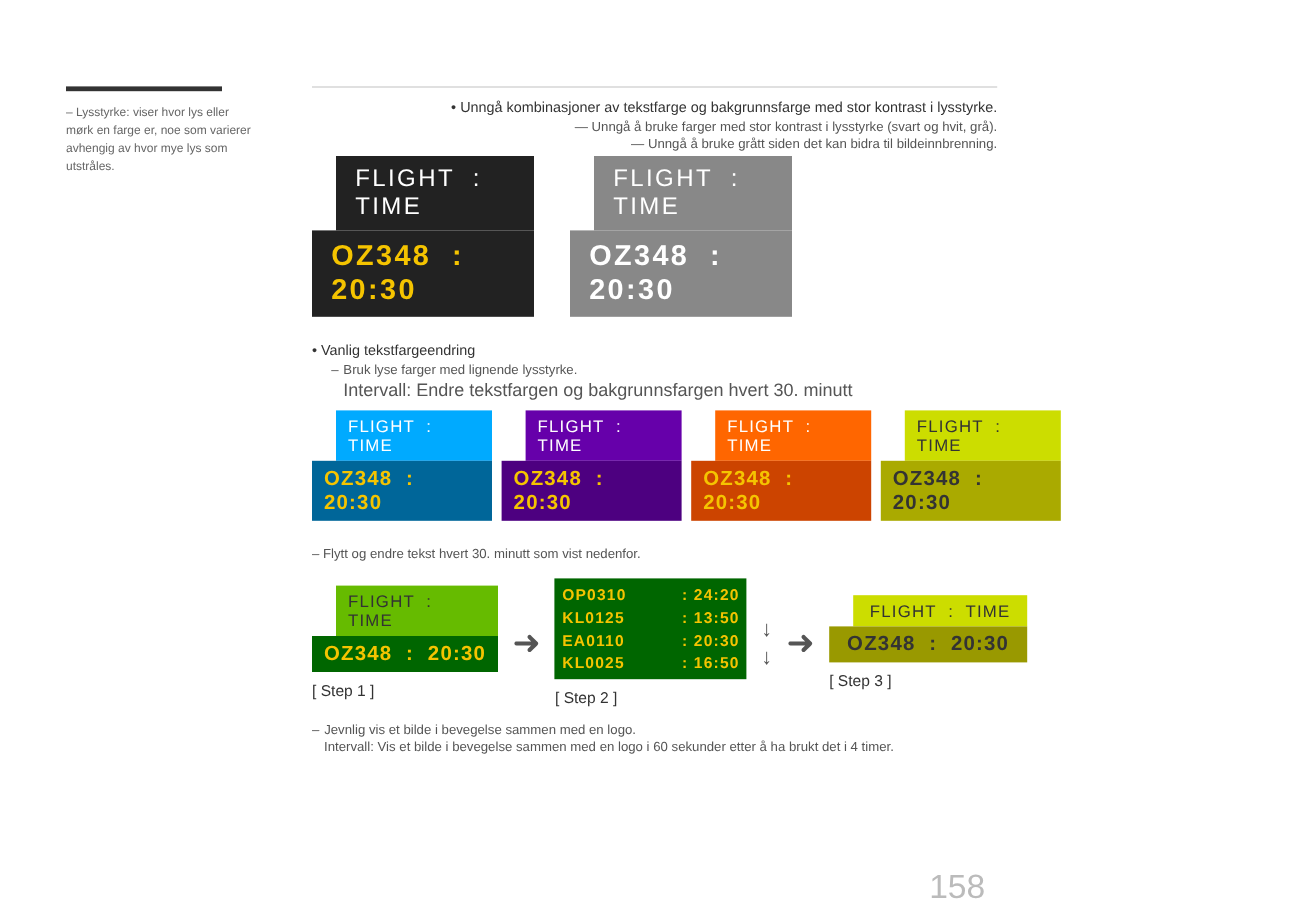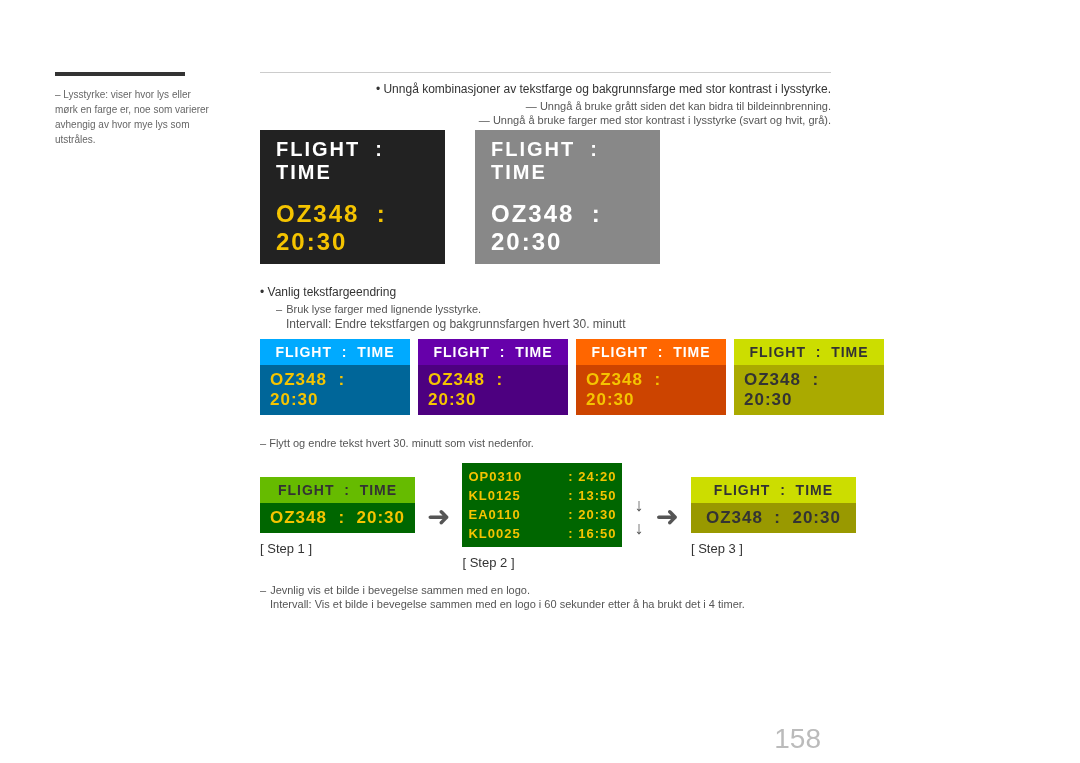--- a/index.html
+++ b/index.html
@@ -91,23 +91,24 @@
       flex-direction: column;
       min-width: 150px;
       border: none;
     }
 
     .flight-panel .top-row {
       display: flex;
       align-items: center;
       justify-content: center;
       padding: 5px 12px;
-      font-weight: bold;
+      font-weight: normal;
       font-size: 18px;
       letter-spacing: 2px;
+      margin-left: 20px;
     }
 
     .flight-panel .bottom-row {
       display: flex;
       align-items: center;
       justify-content: center;
       padding: 5px 12px;
       font-weight: bold;
       font-size: 22px;
       letter-spacing: 2px;
@@ -279,22 +280,22 @@
   <div class="top-line"></div>
 
   <div class="left-bar"></div>
 
   <div class="sidebar-text">– Lysstyrke: viser hvor lys eller mørk en farge er, noe som varierer avhengig av hvor mye lys som utstråles.</div>
 
   <div class="main-content">
 
     <div class="bullet-section">
       <div class="bullet-main">Unngå kombinasjoner av tekstfarge og bakgrunnsfarge med stor kontrast i lysstyrke.</div>
+      <div class="dash-item">Unngå å bruke farger med stor kontrast i lysstyrke (svart og hvit, grå).</div>
       <div class="dash-item">Unngå å bruke grått siden det kan bidra til bildeinnbrenning.</div>
-      <div class="dash-item">Unngå å bruke farger med stor kontrast i lysstyrke (svart og hvit, grå).</div>
     </div>
 
     <div class="large-panels-row">
 
       <div class="flight-panel large-flight-panel panel-dark">
         <div class="top-row">FLIGHT &nbsp;:&nbsp; TIME</div>
         <div class="bottom-row">OZ348 &nbsp;:&nbsp; 20:30</div>
       </div>
 
       <div class="flight-panel large-flight-panel panel-gray">
@@ -305,21 +306,21 @@
 
     <div style="margin-bottom:4px;">
       <span style="font-size:12px; color:#333;">• </span>
       <span style="font-size:12px; color:#333;">Vanlig tekstfargeendring</span>
     </div>
     <div style="padding-left:16px; margin-bottom:2px;">
       <div class="dash-note">
         <span class="dash-char">–</span>
         <span>Bruk lyse farger med lignende lysstyrke.</span>
       </div>
-      <div style="font-size:12px; color:#555; padding-left:10px; margin-bottom:8px;">Intervall: Endre tekstfargen og bakgrunnsfargen hvert 30. minutt</div>
+      <div style="font-size:15px; color:#555; padding-left:10px; margin-bottom:8px;">Intervall: Endre tekstfargen og bakgrunnsfargen hvert 30. minutt</div>
     </div>
 
     <div class="small-panels-section">
 
       <div class="flight-panel small-panel panel-blue-top">
         <div class="top-row">FLIGHT &nbsp;:&nbsp; TIME</div>
         <div class="bottom-row">OZ348 &nbsp;:&nbsp; 20:30</div>
       </div>
 
       <div class="flight-panel small-panel panel-purple-top">

